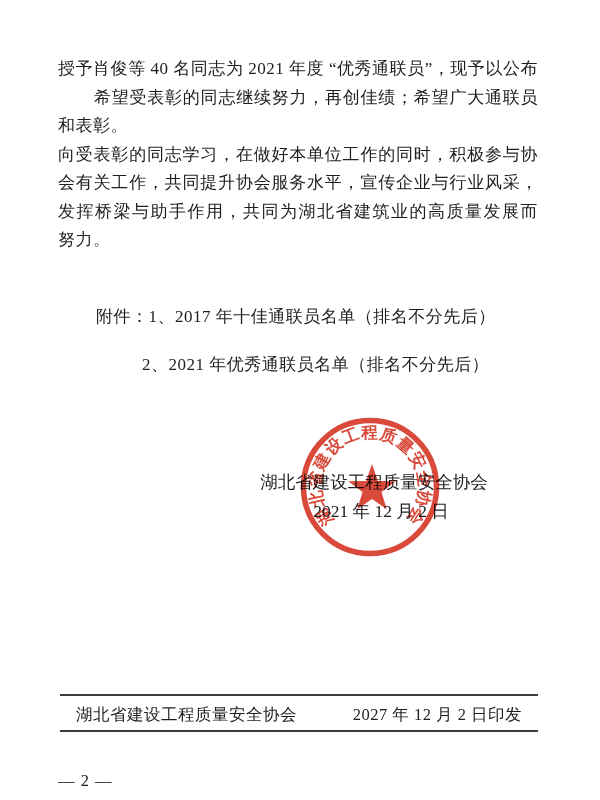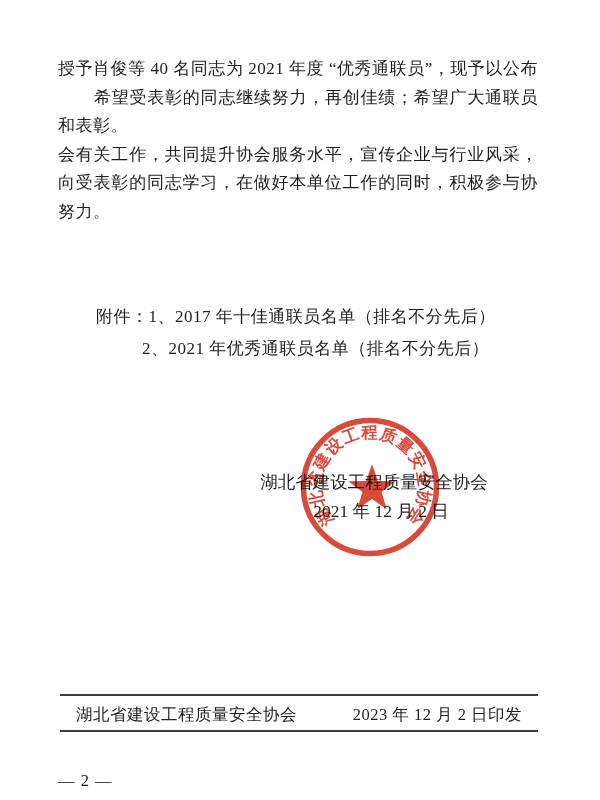--- a/index.html
+++ b/index.html
@@ -29,21 +29,21 @@
   .line.indent { padding-left: 36px; box-sizing: border-box; }
 
   
   .attachments {
     position: absolute;
     left: 96px; top: 301px; width: 440px;
     font-size: 17px;
     line-height: 32px;
     letter-spacing: 0.5px;
   }
-  .attachments .att-line2 { padding-left: 46px; }
+  .attachments .att-line2 { padding-left: 46px; margin-top: 16px; }
 
   
   .sig-org {
     position: absolute;
     left: 254px; top: 470px; width: 240px;
     font-size: 17.5px; text-align: center;
     z-index: 2;
   }
   .sig-date {
     position: absolute;
@@ -98,22 +98,23 @@
 </style>
 </head>
 <body>
 
 <div class="page">
 
   <div class="body-text">
     <div class="line just">授予肖俊等 40 名同志为 2021 年度 “优秀通联员”，现予以公布</div>
     <div class="line just indent">希望受表彰的同志继续努力，再创佳绩；希望广大通联员</div>
     <div class="line">和表彰。</div>
+    <div class="line just">向受表彰的同志学习，在做好本单位工作的同时，积极参与协</div>
     <div class="line just">会有关工作，共同提升协会服务水平，宣传企业与行业风采，</div>
-    <div class="line just">向受表彰的同志学习，在做好本单位工作的同时，积极参与协</div>
+    <div class="line just">发挥桥梁与助手作用，共同为湖北省建筑业的高质量发展而</div>
     <div class="line">努力。</div>
   </div>
 
   <div class="attachments">
     <div class="att-line1">附件：1、2017 年十佳通联员名单（排名不分先后）</div>
     <div class="att-line2">2、2021 年优秀通联员名单（排名不分先后）</div>
   </div>
 
   <div class="sig-org">湖北省建设工程质量安全协会</div>
   <div class="sig-date">2021 年 12 月 2 日</div>
@@ -125,19 +126,19 @@
       <path id="sealTextArc" d="M 39.9 108.1 A 49 49 0 1 1 120.1 108.1" fill="none"></path>
       <text class="seal-arc-text" fill="#d63a2a">
         <textPath href="#sealTextArc" startOffset="50%" text-anchor="middle">湖北省建设工程质量安全协会</textPath>
       </text>
     </svg>
   </div>
 
   <div class="footer-rule top"></div>
   <div class="footer-row">
     <span>湖北省建设工程质量安全协会</span>
-    <span>2023 年 12 月 2 日印发</span>
+    <span>2027 年 12 月 2 日印发</span>
   </div>
   <div class="footer-rule bottom"></div>
 
   <div class="page-number">— 2 —</div>
 
 </div>
 
 </body></html>

